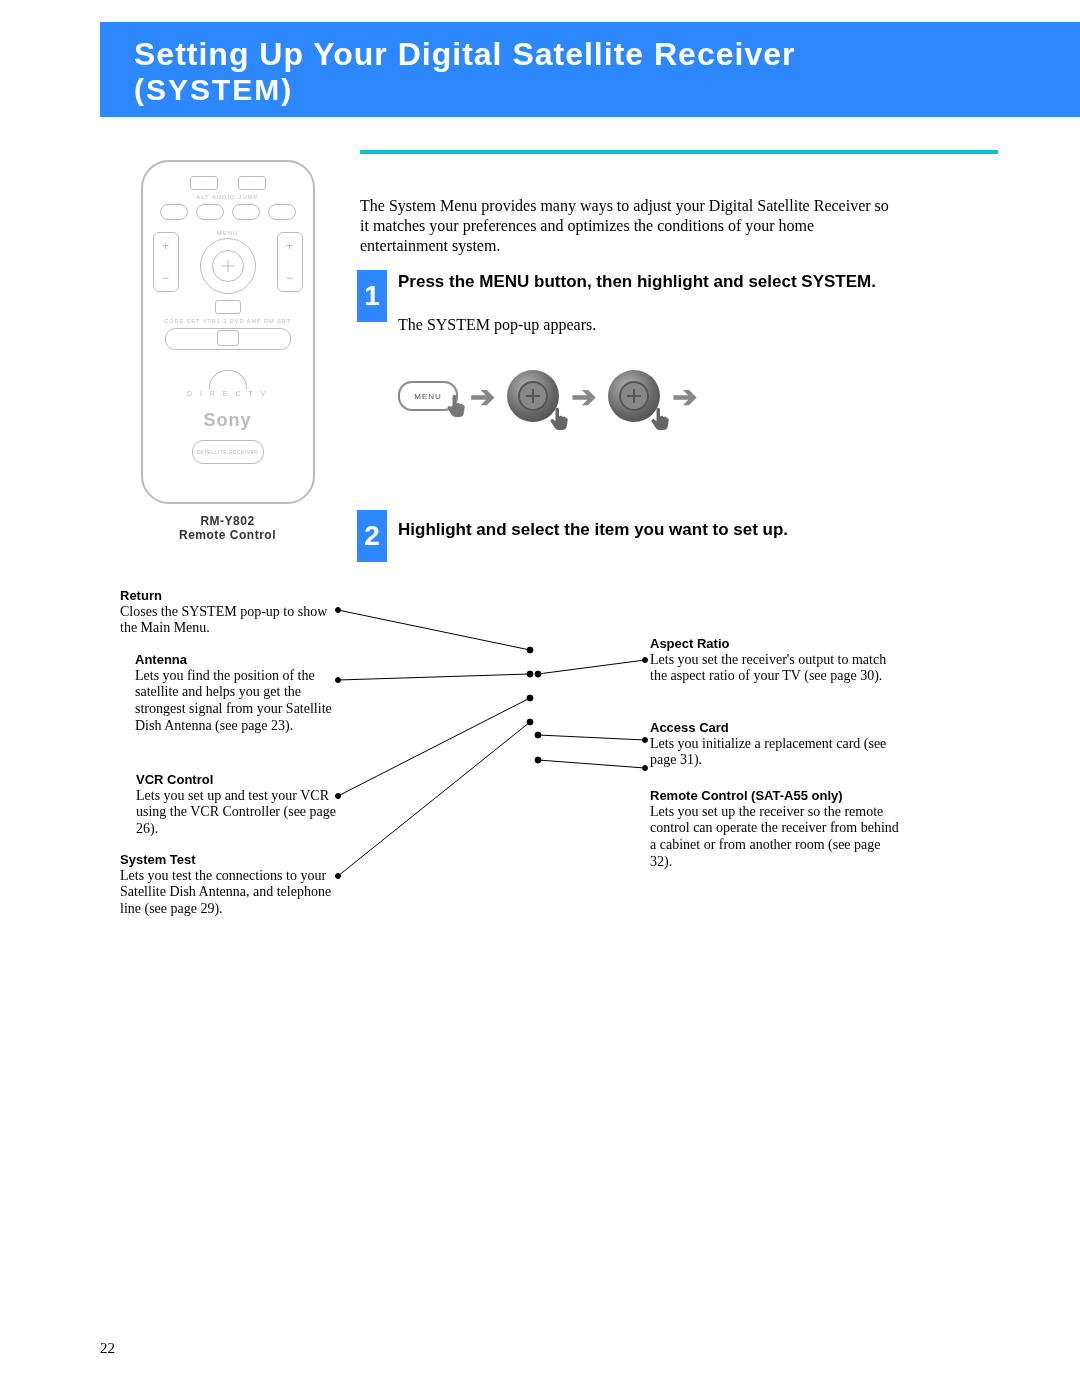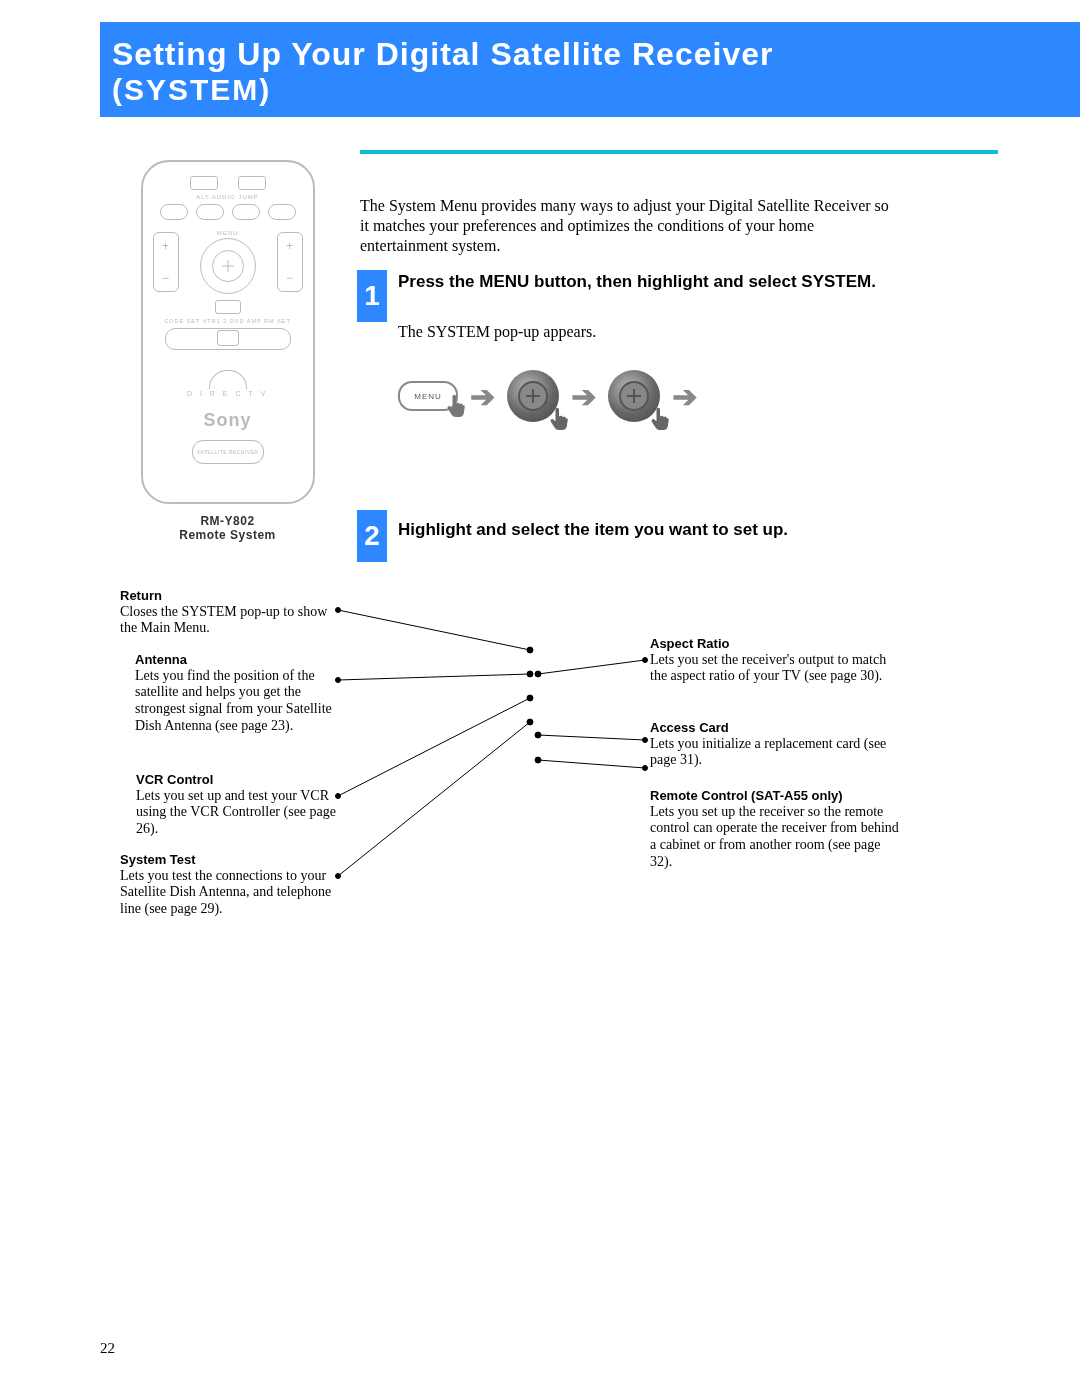--- a/index.html
+++ b/index.html
@@ -13,21 +13,21 @@
     width: 1080px;
     height: 1397px;
     position: relative;
     background: #fff;
   }
   .banner {
     position: absolute;
     top: 22px; left: 100px; right: 0;
     background: #2d87ff;
     color: #fff;
-    padding: 14px 18px 10px 12px;
+    padding: 14px 18px 10px 34px;
     font-family: Arial, Helvetica, sans-serif;
     font-weight: bold;
     line-height: 1.15;
   }
   .banner-title { font-size: 32px; letter-spacing: 1px; }
   .banner-sub   { font-size: 30px; letter-spacing: 2px; }
 
   .rule-cyan {
     position: absolute;
     left: 360px; right: 82px; top: 150px;
@@ -104,21 +104,21 @@
   .stepnum.n2 { top: 510px; }
   .steptext {
     position: absolute;
     left: 398px; width: 490px;
     font-family: Arial;
     font-weight: bold;
     font-size: 17px;
     line-height: 1.2;
   }
   .steptext.t1 { top: 272px; }
-  .stepnote { position:absolute; left:398px; top:316px; font-size:16px; width:490px;margin-top:7px; }
+  .stepnote { position:absolute; left:398px; top:316px; font-size:16px; width:490px; }
   .steptext.t2 { top: 520px; }
 
   
   .icons-row {
     position: absolute;
     left: 398px; top: 370px;
     display: flex; align-items: center; gap: 12px;
   }
   .circ-btn { width:52px; height:52px; border:2px solid #777; border-radius:50%; display:flex; align-items:center; justify-content:center; position:relative; }
   .circ-btn.dark { background: radial-gradient(circle at 40% 35%, #bbb 0%, #666 55%, #444 100%); border:none; }
@@ -202,21 +202,21 @@
           <div class="knob"></div>
         </div>
       <div class="arc"></div>
       <div class="logo1" style="top:228px">D I R E C T V</div>
       <div class="sony" style="top:248px">Sony</div>
       <div class="satbadge" style="top:278px">SATELLITE
 RECEIVER</div>
     </div>
     <div class="remote-caption">
       <span>RM-Y802</span>
-      <span class="sub">Remote System</span>
+      <span class="sub">Remote Control</span>
     </div>
   </div>
 
   <div class="stepnum n1">1</div>
   <div class="steptext t1">Press the MENU button, then highlight and select SYSTEM.</div>
   <div class="stepnote">The SYSTEM pop-up appears.</div>
 
   <div class="icons-row">
     <div class="menu-pill">
       <span>MENU</span>

